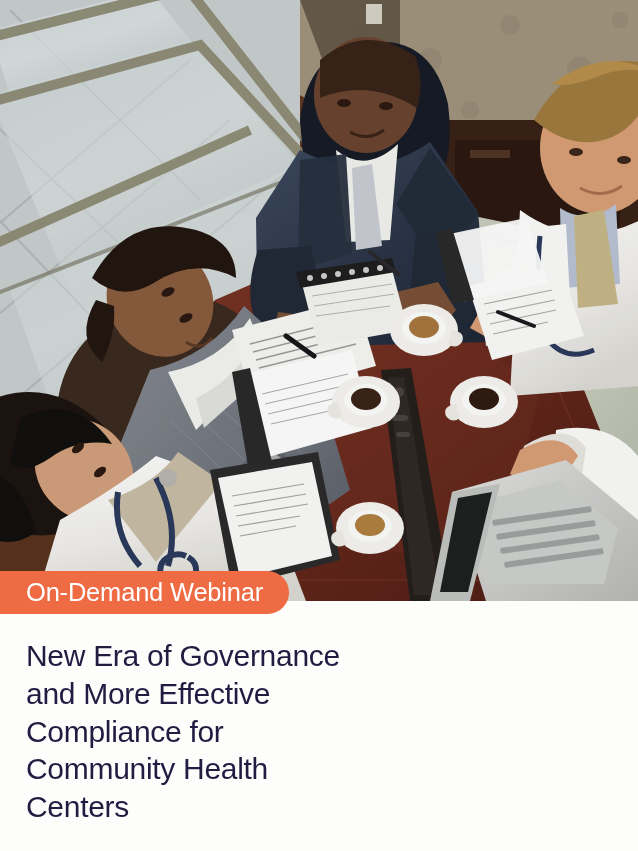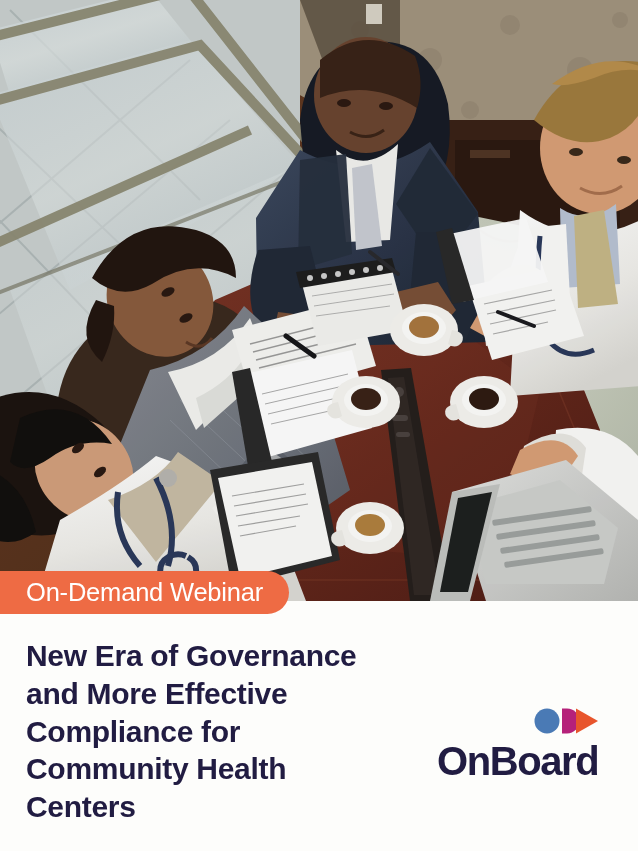--- a/index.html
+++ b/index.html
@@ -63,21 +63,21 @@
     background: #fdfdfb;
   }
 
   .headline {
     position: absolute;
     left: 26px;
     top: 36px;
     width: 380px;
     color: #211c42;
     font-size: 30px;
-    font-weight: bold;
+    font-weight: normal;
     line-height: 1.26;
     letter-spacing: -0.3px;
     margin: 0;
     white-space: pre-line;
   }
 
   
   .logo {
     position: absolute;
     left: 437px;
@@ -395,26 +395,14 @@
   </div>
 
   <div class="lower">
     <h1 class="headline">New Era of Governance
 and More Effective
 Compliance for
 Community Health
 Centers</h1>
   </div>
 
-  <div class="logo">
-    <svg viewBox="0 0 165 78" aria-hidden="true">
-
-      <g>
-        <circle cx="110" cy="15" r="12.5" fill="#4a7ab5"></circle>
-        <path d="M125 2.5 L130 2.5 A12.5 12.5 0 0 1 130 27.5 L125 27.5 Z" fill="#b5217a"></path>
-        <path d="M139 2.5 L161 15 L139 27.5 Z" fill="#e8552c"></path>
-      </g>
-
-      <text x="0" y="69" font-family="Liberation Sans, sans-serif" font-size="40" font-weight="bold" letter-spacing="-1.4" fill="#211c42">OnBoard</text>
-    </svg>
-  </div>
 
 </div>
 
 </body></html>

